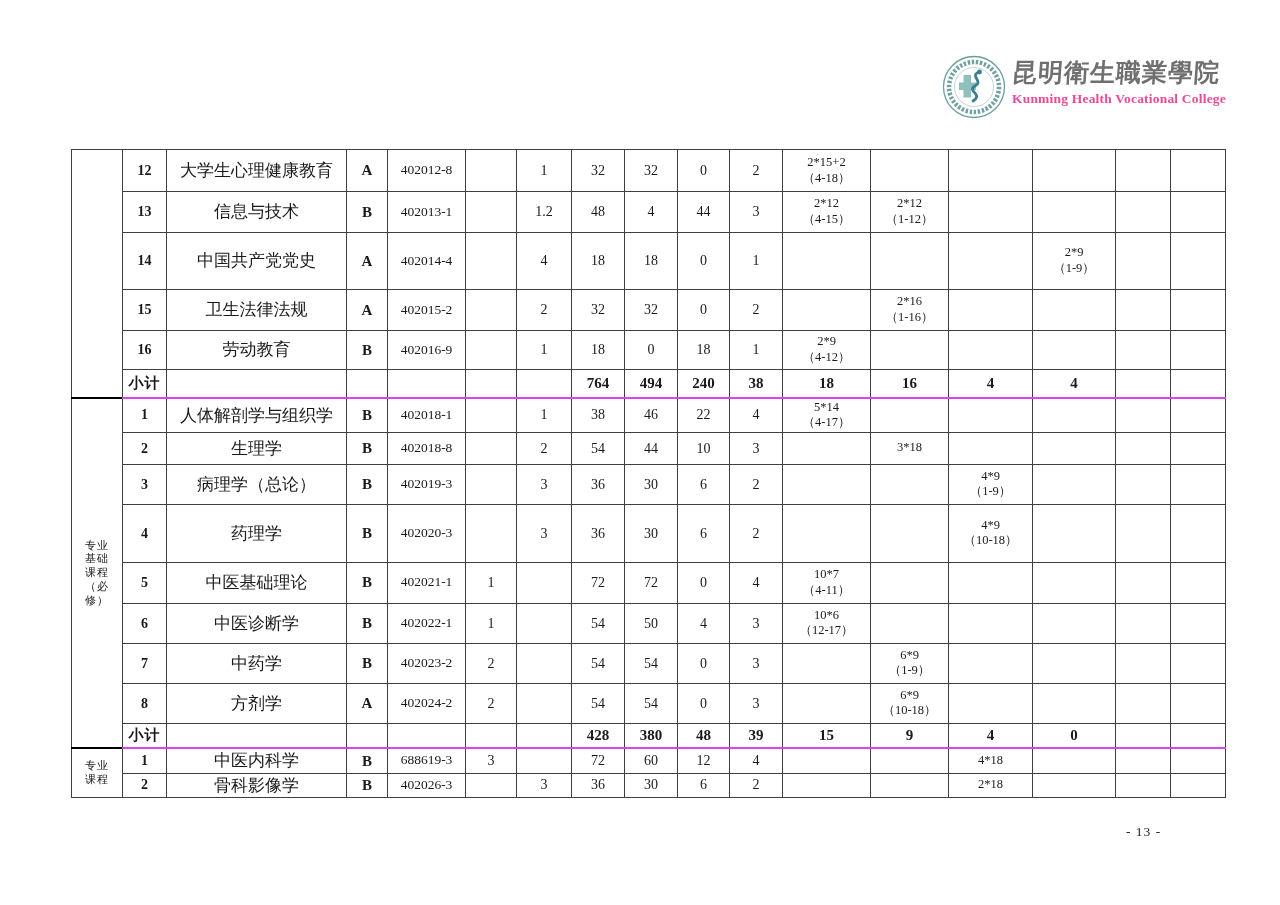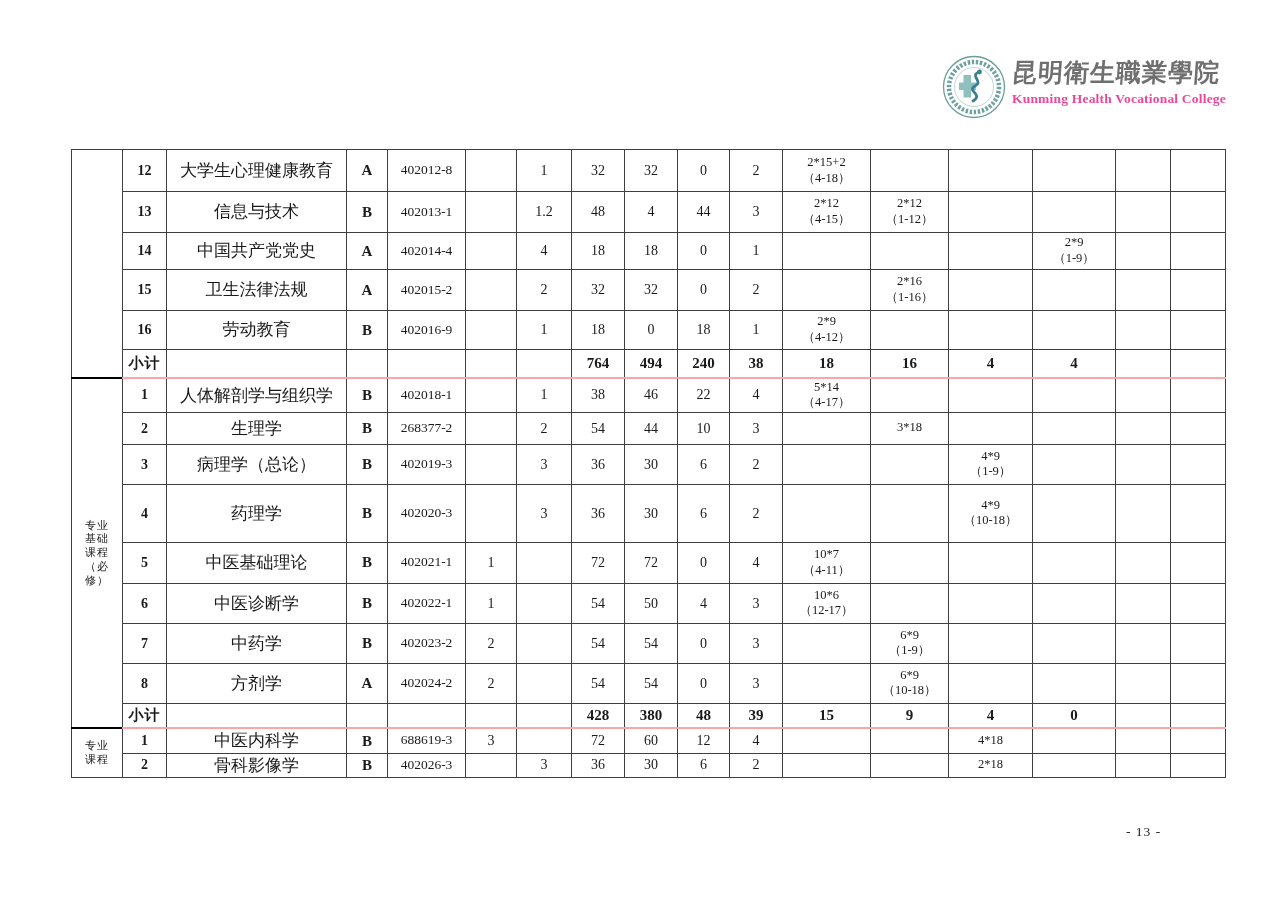--- a/index.html
+++ b/index.html
@@ -49,21 +49,21 @@
     letter-spacing: 1px; padding: 0 2px;
   }
   td.name { text-align: left; padding-left: 9px; font-size: 17px; }
   td.seq { font-weight: bold; font-size: 14px; }
   td.type { font-weight: bold; font-size: 15px; }
   td.code { font-size: 13.5px; }
   td.sem { font-size: 12.5px; white-space: pre-line; line-height: 1.3; }
   tr.subtotal td { font-weight: bold; font-size: 15px; }
   tr.subtotal td.subtotal-label { font-size: 15px; letter-spacing: 1px; }
   tr.section-start td { border-top: 2px solid #000; }
-  tr.subtotal-end td { border-bottom: 2px solid #fca5a5; }
+  tr.subtotal-end td { border-bottom: 2px solid #d946ef; }
 
   
   .page-number {
     position: absolute; left: 1126px; top: 824px;
     font-size: 13.5px; color: #222; letter-spacing: 1px;
   }
 </style>
 </head>
 <body>
 
@@ -137,21 +137,21 @@
           <td>3</td>
           <td class="sem">2*12
 （4-15）</td>
           <td class="sem">2*12
 （1-12）</td>
           <td class="sem"></td>
           <td class="sem"></td>
           <td class="sem"></td>
           <td class="sem"></td>
         </tr>
-        <tr style="height: 37px;">
+        <tr style="height: 57px;">
           <td class="seq">14</td>
           <td class="name">中国共产党党史</td>
           <td class="type">A</td>
           <td class="code">402014-4</td>
           <td></td>
           <td>4</td>
           <td>18</td>
           <td>18</td>
           <td>0</td>
           <td>1</td>
@@ -240,21 +240,21 @@
           <td class="sem"></td>
           <td class="sem"></td>
           <td class="sem"></td>
           <td class="sem"></td>
           <td class="sem"></td>
         </tr>
         <tr style="height: 32px;">
           <td class="seq">2</td>
           <td class="name">生理学</td>
           <td class="type">B</td>
-          <td class="code">268377-2</td>
+          <td class="code">402018-8</td>
           <td></td>
           <td>2</td>
           <td>54</td>
           <td>44</td>
           <td>10</td>
           <td>3</td>
           <td class="sem"></td>
           <td class="sem">3*18</td>
           <td class="sem"></td>
           <td class="sem"></td>

